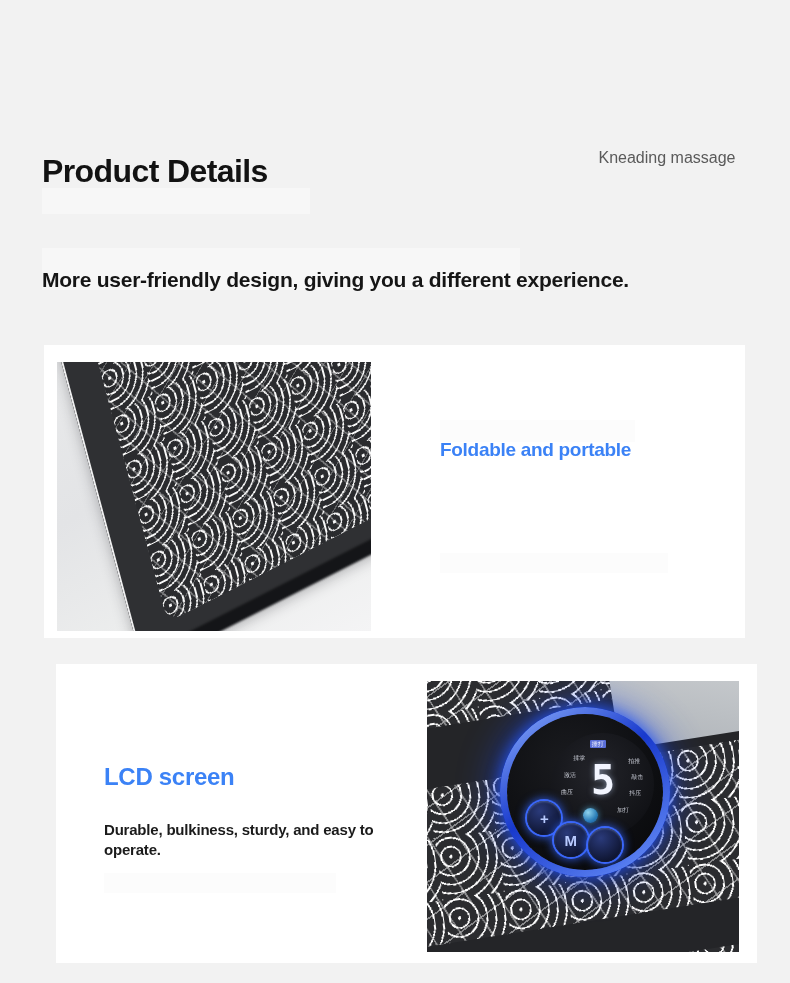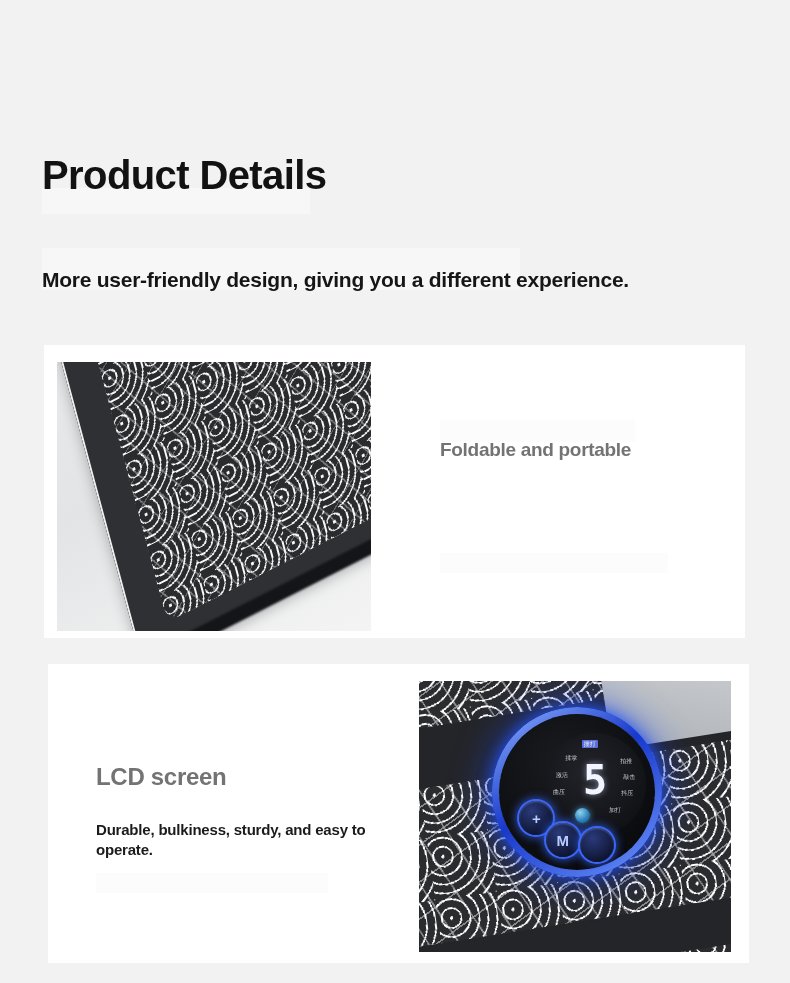--- a/index.html
+++ b/index.html
@@ -31,21 +31,21 @@
   .ghost-title  { left: 42px;  top: 188px; width: 268px; height: 26px; }
   .ghost-sub    { left: 42px;  top: 248px; width: 478px; height: 42px; }
   .ghost-card1  { left: 440px; top: 420px; width: 195px; height: 22px; background:#fcfcfc; }
   .ghost-card1b { left: 440px; top: 553px; width: 228px; height: 20px; background:#fcfcfc; }
   .ghost-card2  { left: 92px;  top: 873px; width: 232px; height: 20px; background:#fcfcfc; }
 
   .page-title {
     position: absolute;
     left: 42px;
     top: 155px;
-    font-size: 40px;
+    font-size: 32px;
     font-weight: 700;
     color: #121212;
     letter-spacing: -0.6px;
     line-height: 1;
     white-space: nowrap;
   }
   .page-subtitle {
     position: absolute;
     left: 42px;
     top: 268px;
@@ -67,37 +67,37 @@
     line-height: 1.42;
   }
 
   
   .card {
     position: absolute;
     background: #ffffff;
     overflow: hidden;
   }
   #card-foldable { left: 44px; top: 345px; width: 701px; height: 293px; }
-  #card-lcd      { left: 48px; top: 664px; width: 701px; height: 299px; }
+  #card-lcd      { left: 56px; top: 664px; width: 701px; height: 299px; }
 
   .card-photo {
     position: absolute;
     overflow: hidden;
   }
   #photo-mat { left: 13px; top: 17px; width: 314px; height: 269px; }
   #photo-ctl { left: 371px; top: 17px; width: 312px; height: 271px; }
 
   .card-copy { position: absolute; }
   #copy-foldable { left: 396px; top: 95px; width: 290px; }
   #copy-lcd      { left: 48px;  top: 100px; width: 300px; }
 
   .card-heading {
     font-size: 19px;
     font-weight: 700;
-    color: #737373;
+    color: #3b82f6;
     letter-spacing: -0.3px;
     margin: 0 0 22px 0;
     line-height: 1.1;
     white-space: nowrap;
   }
   #copy-lcd .card-heading { font-size: 24px; margin-bottom: 30px; }
   .card-body {
     font-size: 15px;
     font-weight: 700;
     color: #1b1b1b;
@@ -324,20 +324,21 @@
 <body>
 
 <div class="header">
   <div class="ghost ghost-title"></div>
   <div class="ghost ghost-sub"></div>
 
   <div class="page-title">Product Details</div>
 
   <div class="page-subtitle">More user-friendly design, giving you a different experience.</div>
 
+  <div class="corner-note">Kneading massage</div>
 </div>
 
 <div class="card" id="card-foldable">
 
   <div class="card-photo" id="photo-mat">
     <div class="mat-scene">
       <div class="mat-wrap">
         <div class="mat-body">
           <div class="mat-print"></div>
           <div class="mat-rim"></div>

